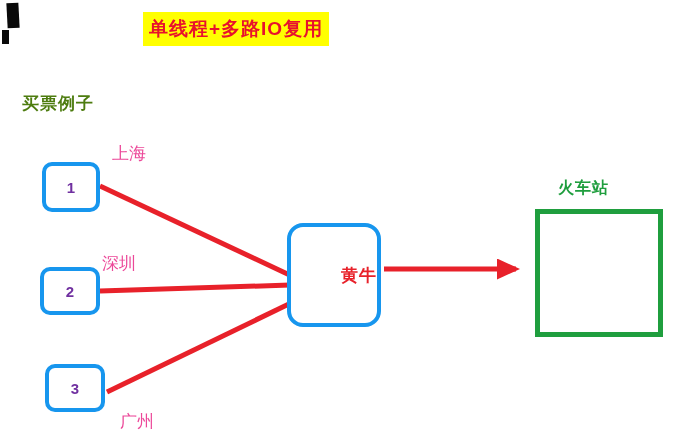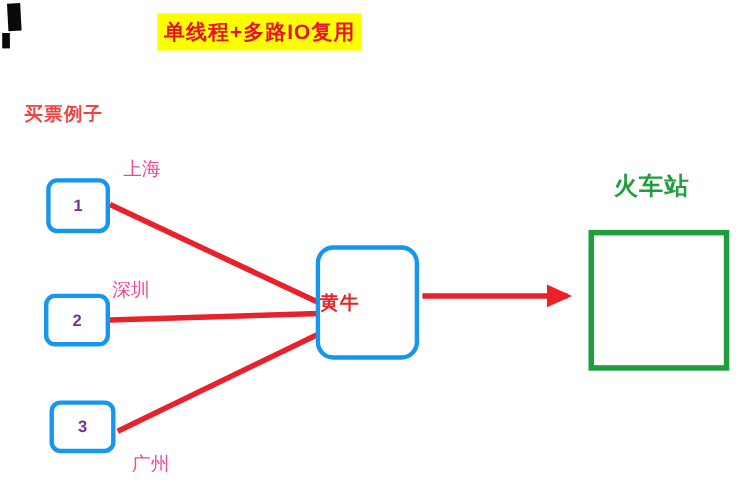--- a/index.html
+++ b/index.html
@@ -29,21 +29,21 @@
     color: #e8112d;
     font-size: 19px;
     font-weight: bold;
     padding: 4px 6px;
     letter-spacing: 1px;
     margin-left: 27px;
   }
 
   .subtitle {
     position: absolute; left: 22px; top: 92px;
-    color: #ef4444;
+    color: #4d7c0f;
     font-size: 17px;
     font-weight: bold;
     letter-spacing: 1px;
   }
 
   .client-box {
     position: absolute;
     border: 4px solid #1796ee;
     border-radius: 10px;
     background: #ffffff;
@@ -70,39 +70,39 @@
   .city-3 { left: 120px; top: 410px; }
 
   .hub-box {
     position: absolute; left: 287px; top: 223px;
     width: 86px; height: 96px;
     border: 4px solid #1796ee;
     border-radius: 16px;
     background: #ffffff;
     display: flex;
     align-items: center;
-    justify-content: flex-start;
+    justify-content: flex-end;
     color: #e8212a;
     font-size: 17px;
     font-weight: bold;
     letter-spacing: 1px;
     z-index: 3;
   }
 
   .station-box {
     position: absolute; left: 535px; top: 209px;
     width: 118px; height: 118px;
     border: 5px solid #1f9e3e;
     background: #ffffff;
     z-index: 3;
   }
   .station-label {
-    position: absolute; left: 558px; top: 154px;
+    position: absolute; left: 558px; top: 178px;
     color: #1f9e3e;
-    font-size: 22px;
+    font-size: 16px;
     font-weight: bold;
     letter-spacing: 1px;
     z-index: 3;
   }
 
   .arrow-label {
     position: absolute; left: 418px; top: 206px;
     color: #e8212a;
     font-size: 17px;
     font-weight: bold;

